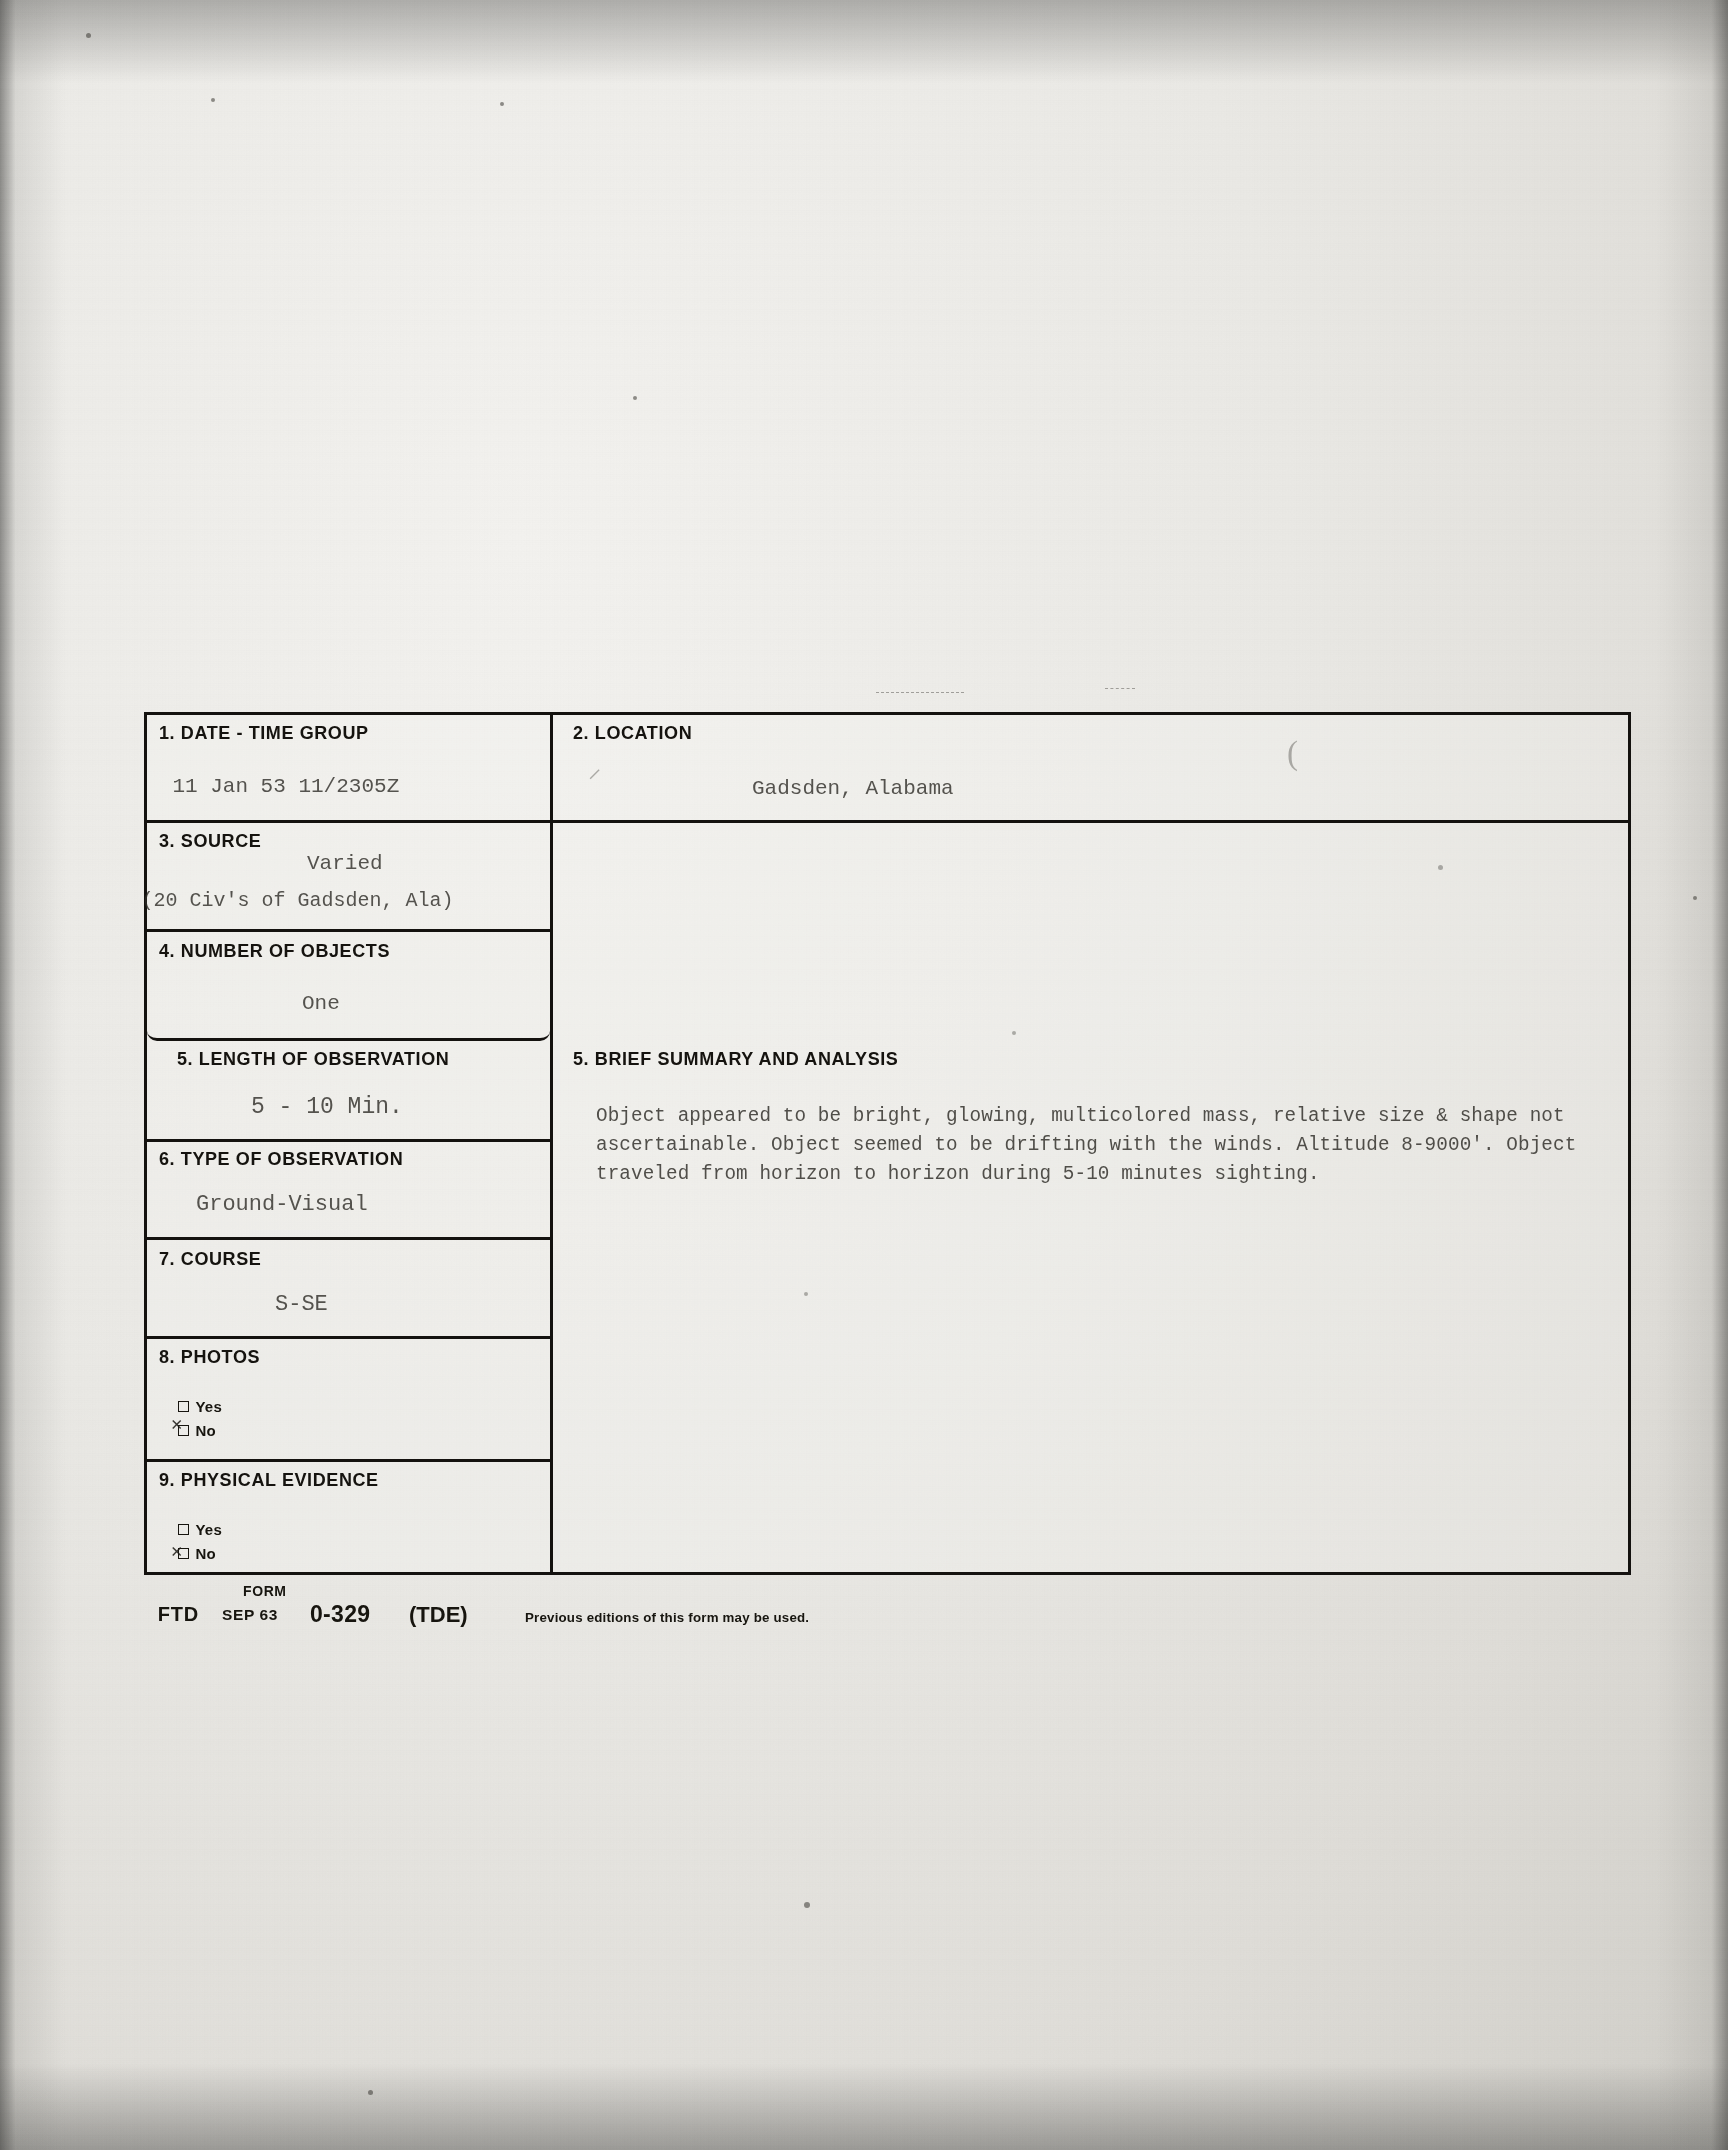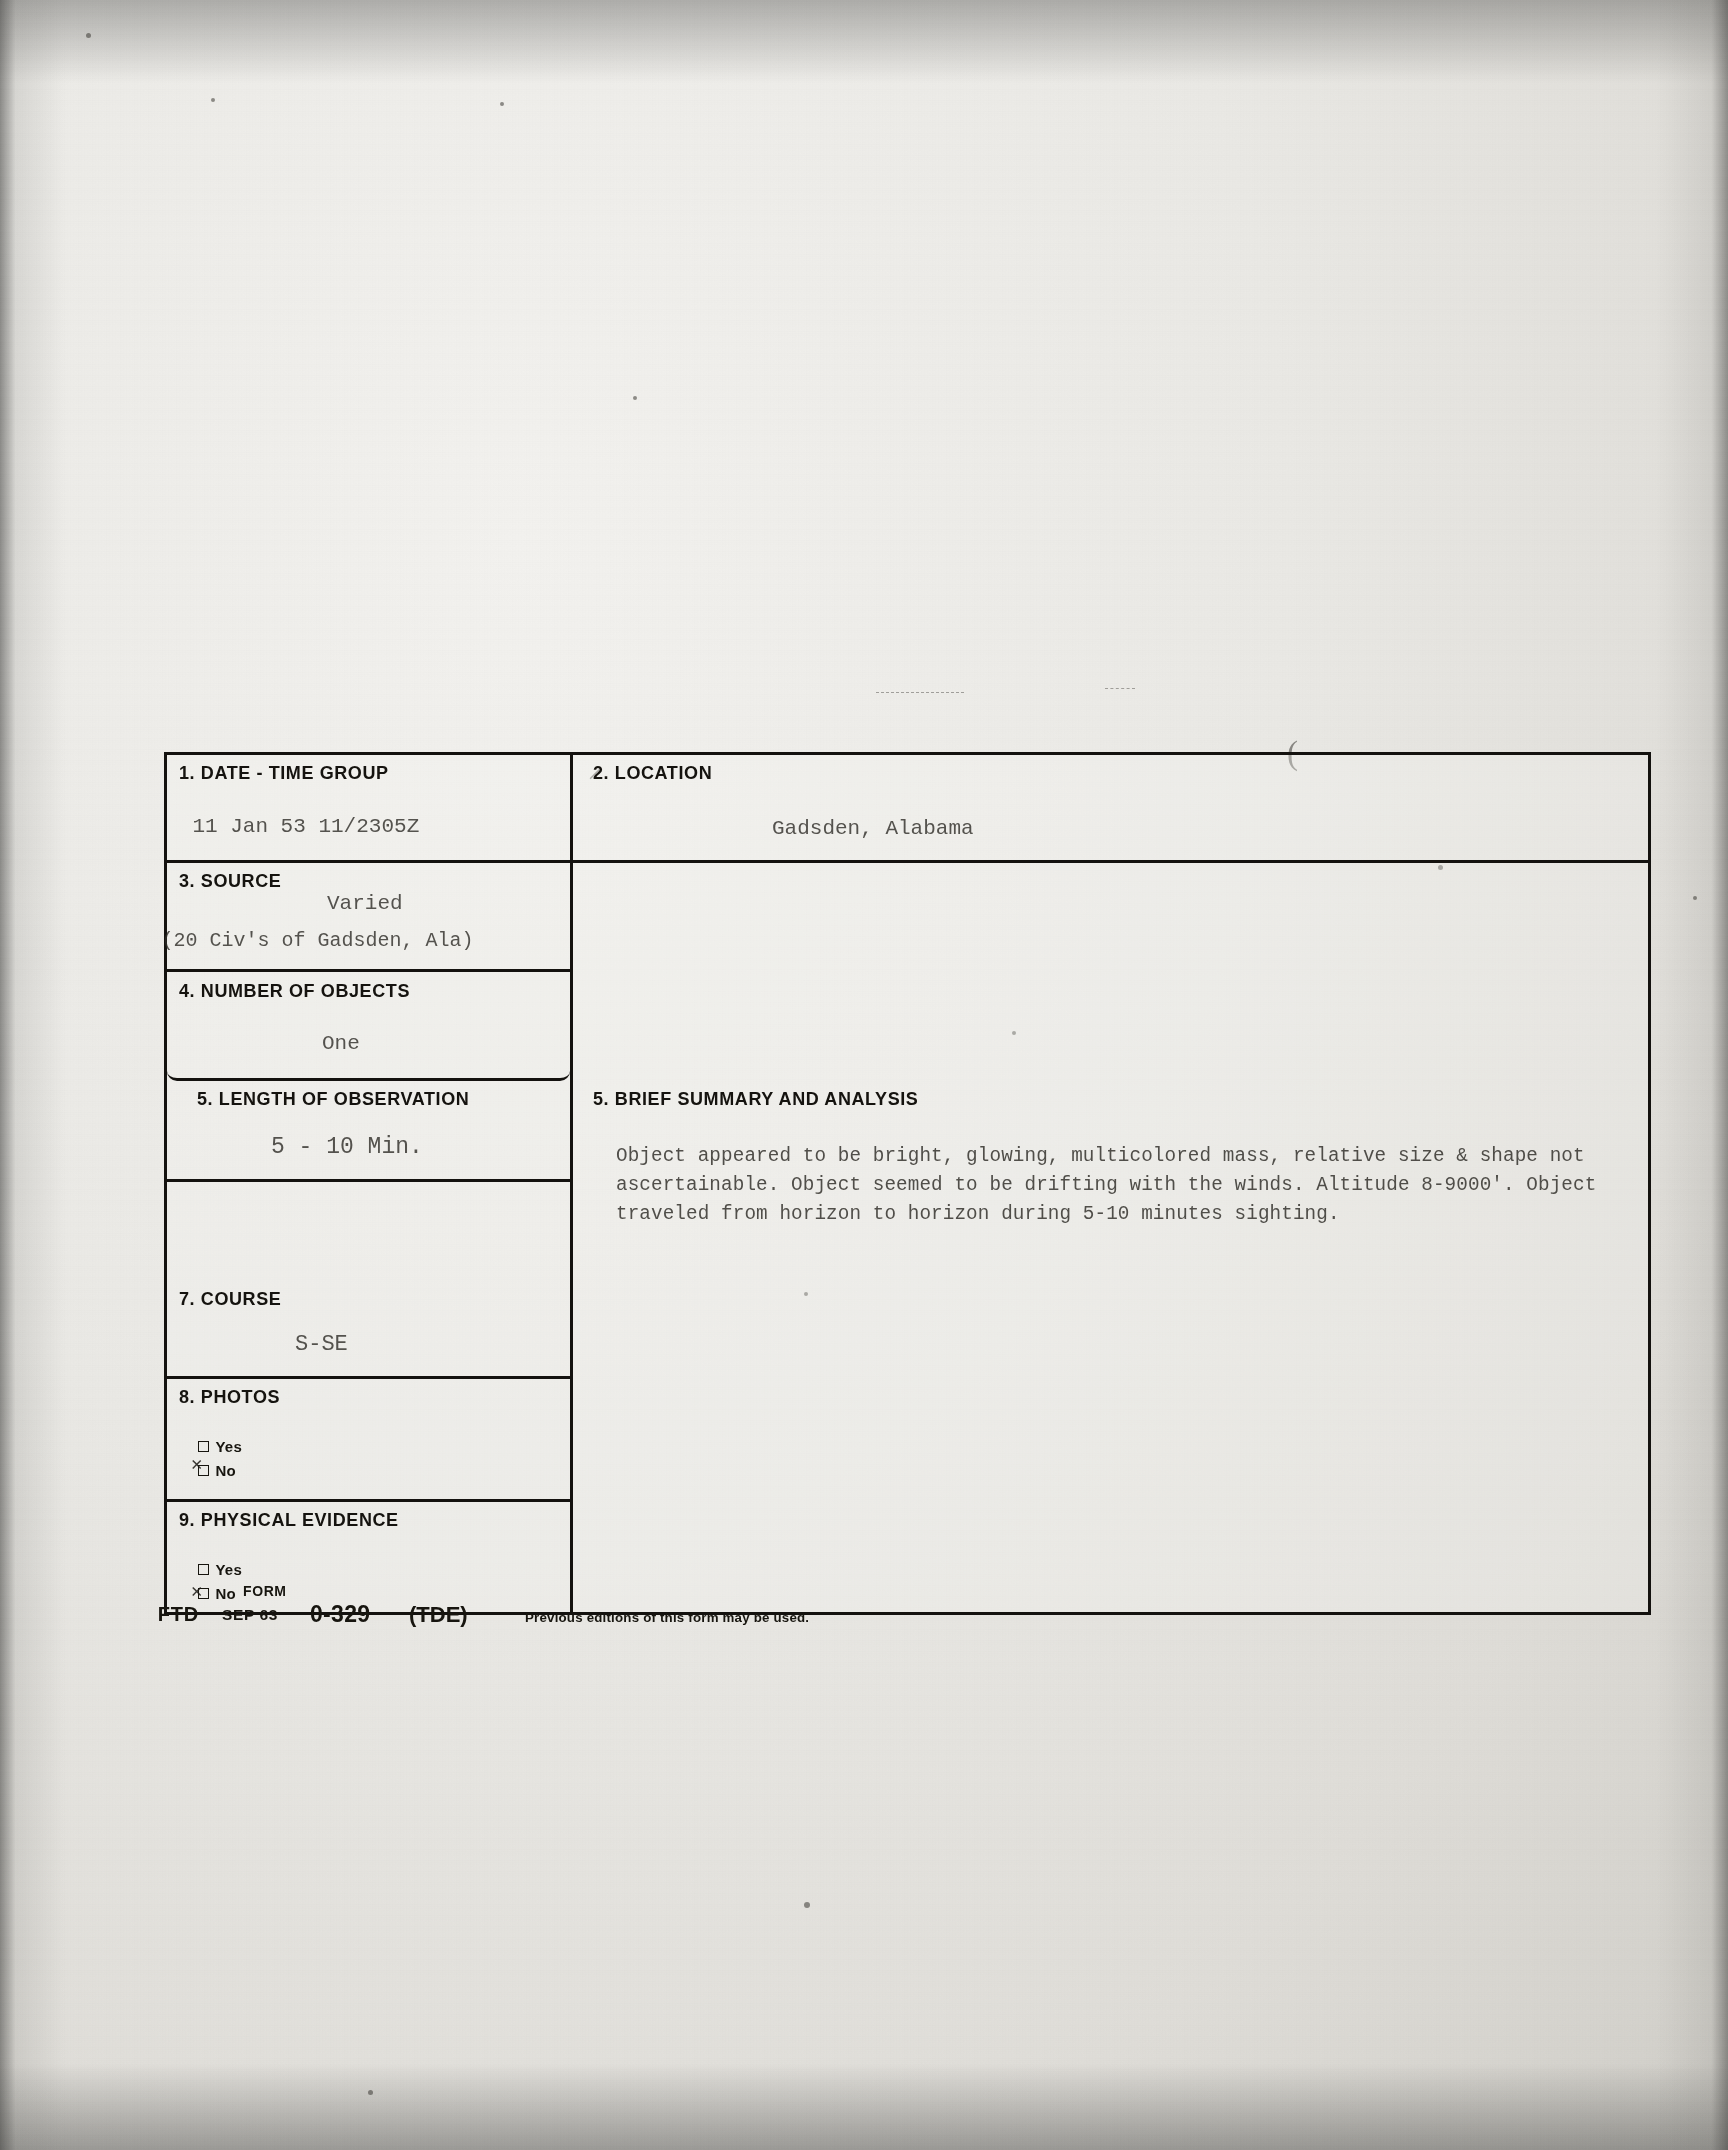--- a/index.html
+++ b/index.html
@@ -42,28 +42,27 @@
     opacity: .32;
     pointer-events: none;
     background-image:
       repeating-linear-gradient(0deg, rgba(0,0,0,.025) 0px, rgba(0,0,0,0) 1.1px, rgba(255,255,255,.02) 2.2px),
       repeating-linear-gradient(90deg, rgba(0,0,0,.02) 0px, rgba(0,0,0,0) 1.7px, rgba(255,255,255,.02) 2.8px);
   }
 
   
   #form {
     position: absolute;
-    left: 164px;
+    left: 144px;
     top: 712px;
     width: 1487px;
     height: 863px;
     border: 3.3px solid #14120f;
     box-sizing: border-box;
     background: rgba(246,245,241,0.30);
-    margin-top: 40px;
   }
   .col-left {
     position: absolute;
     left: 0; top: 0;
     width: 406px;
     height: 100%;
     box-sizing: border-box;
     border-right: 3.3px solid #14120f;
   }
   .col-right {
@@ -251,20 +250,24 @@
       <div class="cell bb" style="top:218px;height:108px;border-radius:10px;">
         <div class="lbl">4. NUMBER OF OBJECTS</div>
         <div class="entry" style="left:155px;top:59px;font-size:21px;">One</div>
       </div>
 
       <div class="cell bb" style="top:326px;height:101px;padding-left:18px;">
         <div class="lbl">5. LENGTH OF OBSERVATION</div>
         <div class="entry" style="left:104px;top:53px;font-size:23px;">5 - 10 Min.</div>
       </div>
 
+      <div class="cell bb" style="top:426px;height:99px;">
+        <div class="lbl">6. TYPE OF OBSERVATION</div>
+        <div class="entry" style="left:49px;top:51px;font-size:22px;">Ground-Visual</div>
+      </div>
 
       <div class="cell bb" style="top:526px;height:98px;">
         <div class="lbl">7. COURSE</div>
         <div class="entry" style="left:128px;top:51px;font-size:22px;">S-SE</div>
       </div>
 
       <div class="cell bb" style="top:624px;height:123px;">
         <div class="lbl">8. PHOTOS</div>
         <div class="box-opt" style="left:31px;top:59px;">
           <span class="sqr"></span><span>Yes</span>

